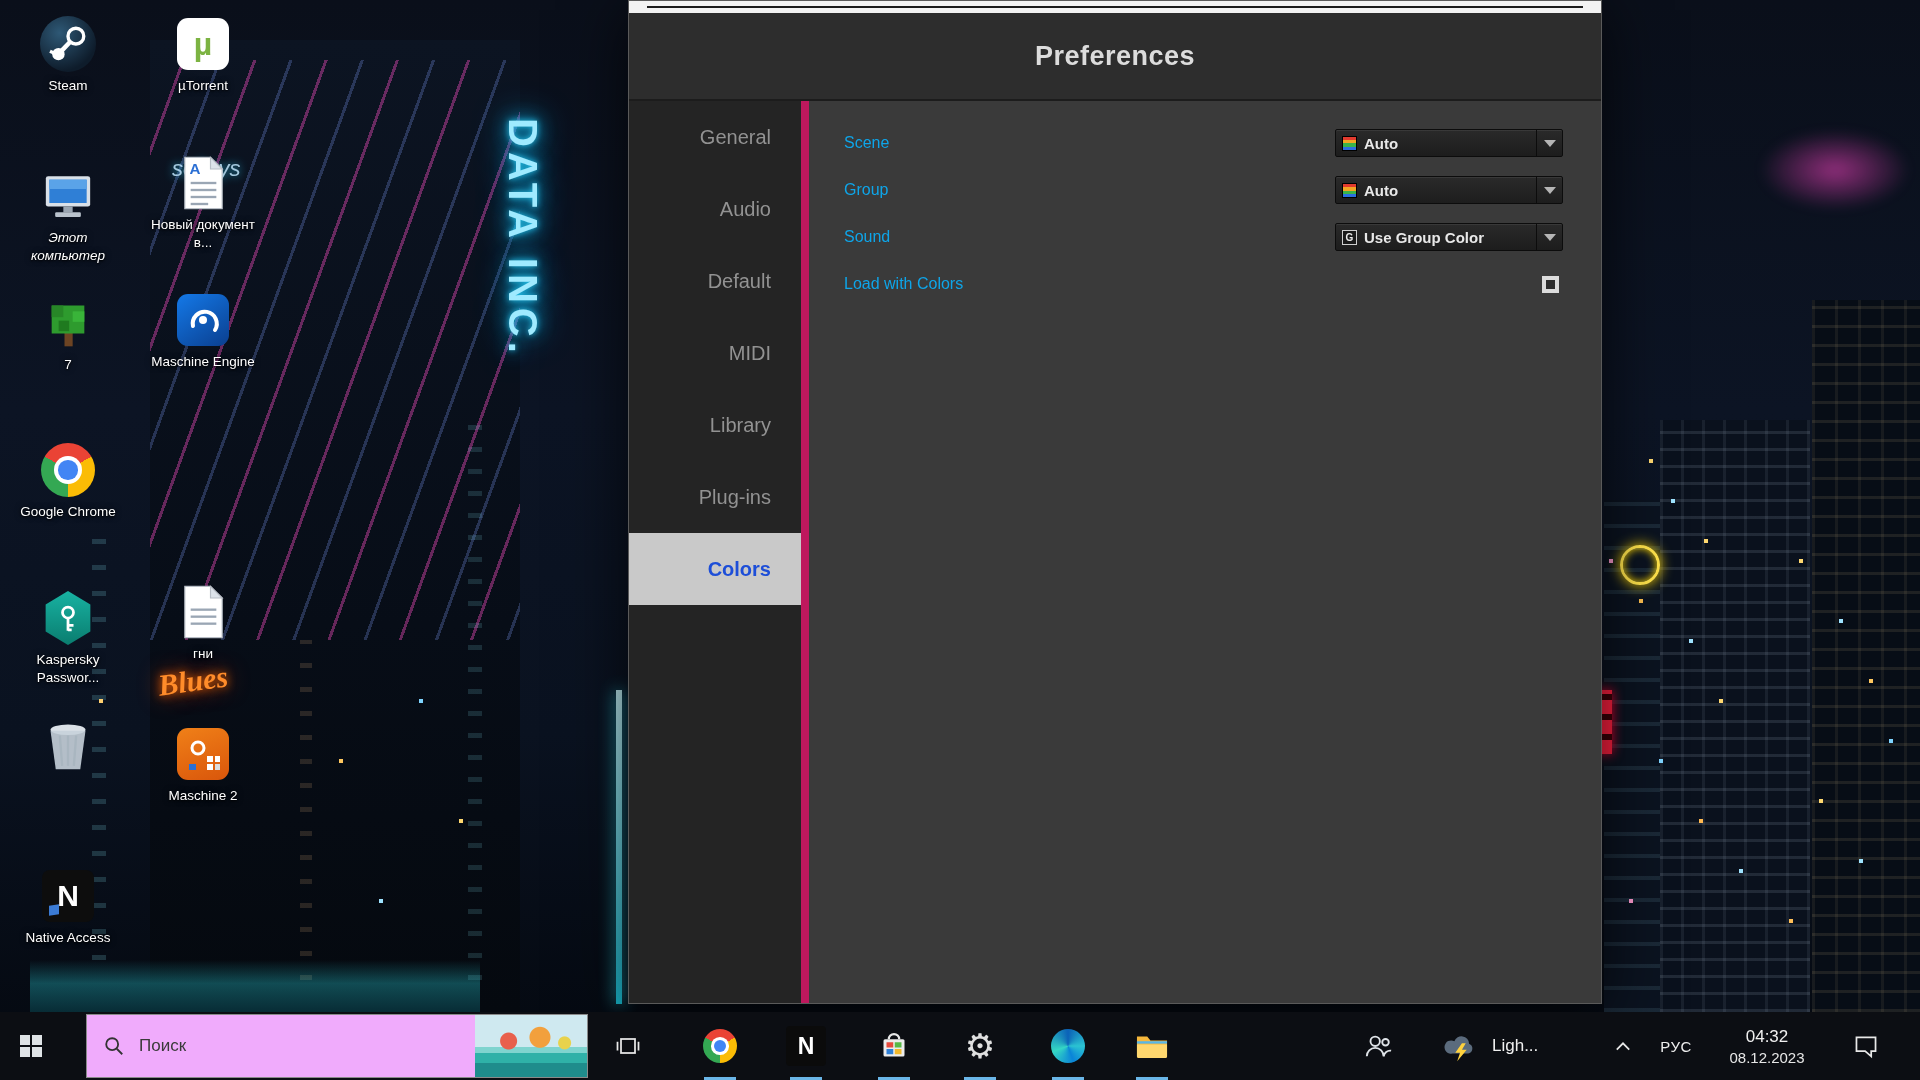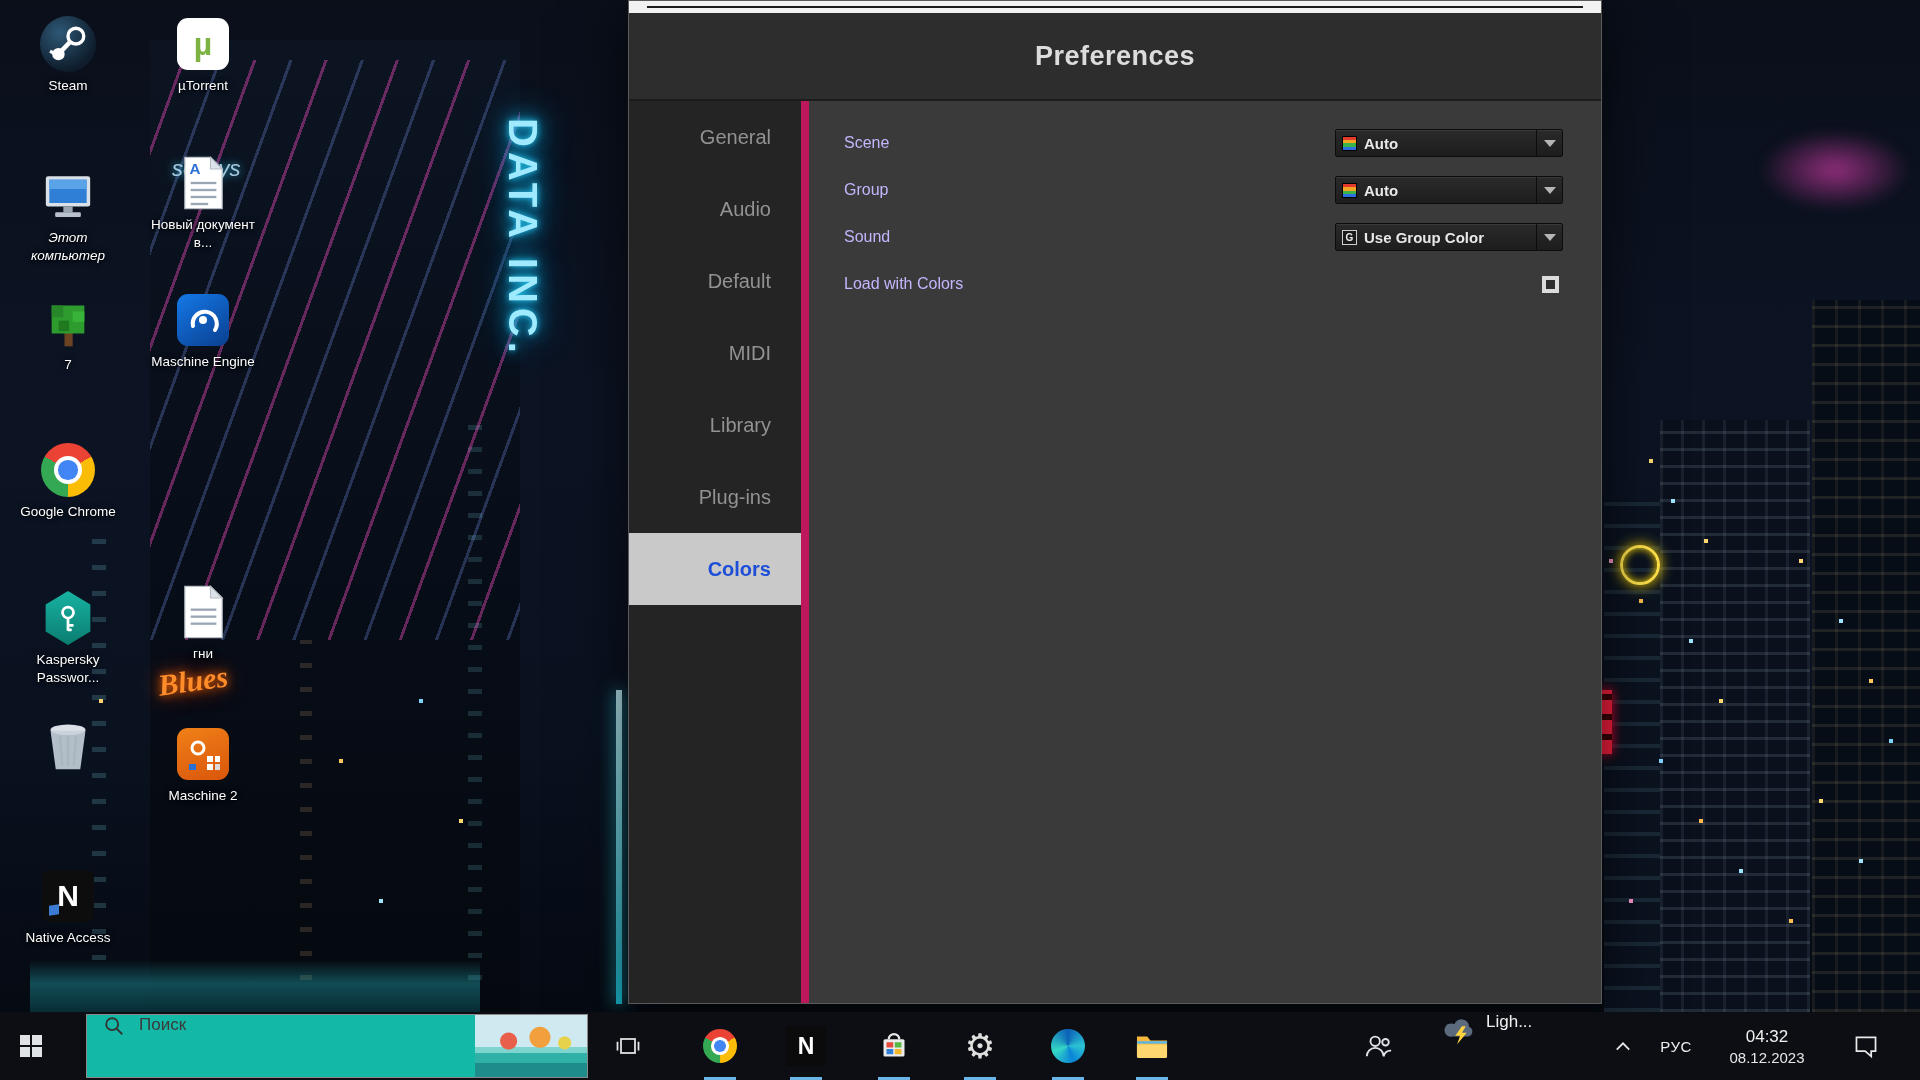--- a/index.html
+++ b/index.html
@@ -86,21 +86,21 @@
   #prefs .titlebar { position:absolute; left:0; top:12px; width:100%; height:88px; background:#2d2d2d;
     border-bottom:2px solid #1c1c1c; display:flex; align-items:center; justify-content:center;
     font-size:27px; font-weight:bold; color:#dcdcdc; letter-spacing:.5px; }
   #prefs .pbody { position:absolute; left:0; top:100px; right:0; bottom:0; display:flex; }
   #prefs .sidebar { width:180px; background:#242424; border-right:8px solid #be185d; }
   #prefs .tab { height:72px; display:flex; align-items:center; justify-content:flex-end;
     padding-right:30px; font-size:20px; color:#929292; }
   #prefs .tab.sel { background:#c9c9c9; color:#1d4ed8; font-weight:bold; }
   #prefs .content { position:relative; flex:1; background:#3a3a3a; }
   .prow { position:absolute; left:0; right:0; height:40px; display:flex; align-items:center; }
-  .prow .plabel { margin-left:35px; font-size:16px; color:#c4b5fd; }
+  .prow .plabel { margin-left:35px; font-size:16px; color:#0ea5e9; }
   .dropdown { position:absolute; right:38px; width:228px; height:28px;
     background: linear-gradient(#2a2a2a,#1d1d1d); border:1px solid #0c0c0c; border-radius:2px;
     display:flex; align-items:center; box-shadow: inset 0 1px 0 rgba(255,255,255,.07); }
   .dropdown .dval { font-size:15px; font-weight:bold; color:#e8e8e8; margin-left:7px; }
   .dropdown .arrowbox { position:absolute; right:0; top:0; bottom:0; width:26px;
     border-left:1px solid #0c0c0c; display:flex; align-items:center; justify-content:center; }
   .tri { width:0; height:0; border-left:6px solid transparent; border-right:6px solid transparent;
     border-top:7px solid #b5b5b5; }
   .rbicon { width:15px; height:15px; margin-left:6px; border:1px solid #000;
     background: linear-gradient(180deg,#e23b2e 0 25%, #f4a623 25% 50%, #3ab54a 50% 75%, #2b6fe0 75% 100%); }
@@ -110,39 +110,39 @@
     display:flex; align-items:center; justify-content:center; }
   .checkbox .inner { width:9px; height:9px; background:#2e2e2e; }
 
   
   #taskbar { position:absolute; left:0; top:1012px; width:1920px; height:68px;
     background: rgba(12,15,20,.96); }
   .tb-btn { position:absolute; top:0; height:68px; display:flex; align-items:center; justify-content:center; }
   .run { position:absolute; left:12px; right:12px; bottom:0; height:3px; background:#6ab6e8; }
   .winlogo { display:grid; grid-template-columns:10px 10px; grid-template-rows:10px 10px; gap:2px; }
   .winlogo div { background:#dfe3e6; }
-  #searchbox { position:absolute; left:86px; top:2px; width:502px; height:64px; background:#14b8a6;
-    border:1px solid #8a8a8a; display:flex; align-items:flex-start; overflow:hidden; }
+  #searchbox { position:absolute; left:86px; top:2px; width:502px; height:64px; background:#f0abfc;
+    border:1px solid #8a8a8a; display:flex; align-items:center; overflow:hidden; }
   #searchbox input { border:none; outline:none; background:transparent; font-size:17px;
     font-family:"Liberation Sans",sans-serif; color:#333; width:250px; margin-left:14px; }
   #searchbox input::placeholder { color:#3a3a3a; opacity:1; }
   #search-img { position:absolute; right:0; top:0; width:112px; height:100%;
     background:
       radial-gradient(circle at 30% 42%, #e8604c 0 8px, transparent 9px),
       radial-gradient(circle at 58% 36%, #f2a03d 0 10px, transparent 11px),
       radial-gradient(circle at 80% 45%, #e8d24c 0 6px, transparent 7px),
       linear-gradient(180deg,#cfe9f0 0 52%, #7fd4cf 52% 62%, #2fb1a8 62% 78%, #1f8c8c 78% 100%); }
   .gear-glyph { font-family:"DejaVu Sans", sans-serif; font-size:34px; color:#e0e0e0; line-height:1; }
   .tray-txt { color:#eee; font-size:15px; }
   #clock { position:absolute; left:1707px; top:0; width:120px; height:68px; display:flex;
     flex-direction:column; align-items:center; justify-content:center; gap:2px; }
   #clock .t { font-size:17px; color:#f0f0f0; }
   #clock .d { font-size:15px; color:#e6e6e6; }
   #weather { position:absolute; left:1438px; top:0; width:165px; height:68px; display:flex;
-    gap:6px; padding-left:4px; }
+    align-items:center; gap:12px; padding-left:4px; }
   #weather .wl { font-size:17px; color:#f0f0f0; }
   .nbox { width:40px; height:40px; background:#0b0b0b; border-radius:4px; display:flex;
     align-items:center; justify-content:center; color:#fff; font-weight:800; font-size:23px; }
 </style>
 </head>
 <body>
 
 <div class="bldg" id="wp-left-tower"></div>
 <div class="bldg" id="wp-struts"></div>
 <div class="wincol" style="left:92px; top:520px; width:14px; height:440px;

